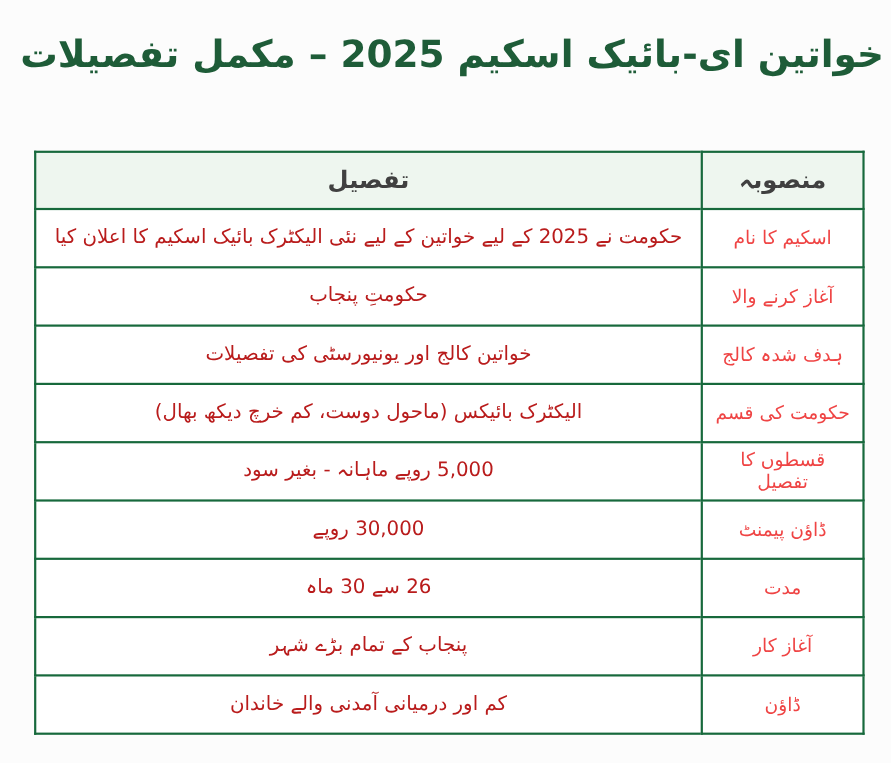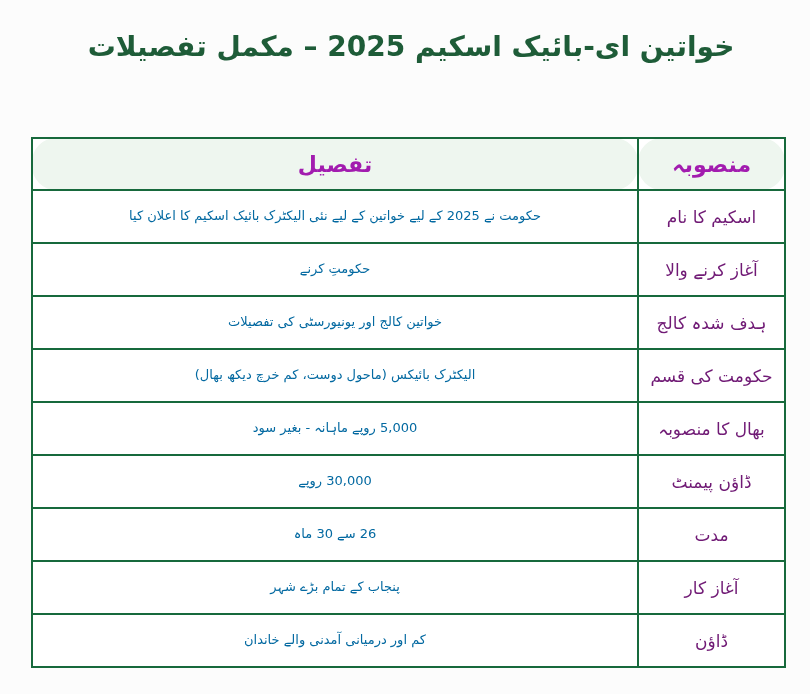--- a/index.html
+++ b/index.html
@@ -14,21 +14,21 @@
     height: 694px;
     background: #fcfcfc;
     overflow: hidden;
   }
   .title {
     position: absolute;
     top: 30px;
     left: 12px;
     right: 0;
     text-align: center;
-    font-size: 28px;
+    font-size: 34px;
     font-weight: bold;
     color: #1e5c38;
     letter-spacing: 0.5px;
     direction: rtl;
   }
   table.scheme {
     position: absolute;
     top: 137px;
     left: 31px;
     width: 753px;
@@ -44,35 +44,34 @@
     border: 2px solid #17693c;
     text-align: center;
     vertical-align: middle;
     padding: 4px 10px;
     overflow: hidden;
   }
   table.scheme thead tr { height: 52px; }
   table.scheme tbody tr { height: 53px; }
   table.scheme thead th {
     background: #eef6ef;
-    color: #a21caf;
+    color: #404040;
     font-size: 22px;
     font-weight: bold;
-    border-radius: 24px;
   }
   td.feature {
     background: #ffffff;
-    color: #701a75;
+    color: #ef4444;
     font-size: 17px;
     font-weight: 500;
   }
   td.detail {
     background: #ffffff;
-    color: #0369a1;
-    font-size: 13px;
+    color: #b91c1c;
+    font-size: 18px;
     line-height: 1.45;
   }
 </style>
 </head>
 <body>
 
 <div class="page">
 
   <div class="title">خواتین ای-بائیک اسکیم 2025 – مکمل تفصیلات</div>
 
@@ -87,32 +86,32 @@
         <th>تفصیل</th>
       </tr>
     </thead>
     <tbody id="rows">
         <tr>
           <td class="feature">اسکیم کا نام</td>
           <td class="detail">حکومت نے 2025 کے لیے خواتین کے لیے نئی الیکٹرک بائیک اسکیم کا اعلان کیا</td>
         </tr>
         <tr>
           <td class="feature">آغاز کرنے والا</td>
-          <td class="detail">حکومتِ کرنے</td>
+          <td class="detail">حکومتِ پنجاب</td>
         </tr>
         <tr>
           <td class="feature">ہدف شدہ کالج</td>
           <td class="detail">خواتین کالج اور یونیورسٹی کی تفصیلات</td>
         </tr>
         <tr>
           <td class="feature">حکومت کی قسم</td>
           <td class="detail">الیکٹرک بائیکس (ماحول دوست، کم خرچ دیکھ بھال)</td>
         </tr>
         <tr>
-          <td class="feature">بھال کا منصوبہ</td>
+          <td class="feature">قسطوں کا تفصیل</td>
           <td class="detail">5,000 روپے ماہانہ - بغیر سود</td>
         </tr>
         <tr>
           <td class="feature">ڈاؤن پیمنٹ</td>
           <td class="detail">30,000 روپے</td>
         </tr>
         <tr>
           <td class="feature">مدت</td>
           <td class="detail">26 سے 30 ماہ</td>
         </tr>

